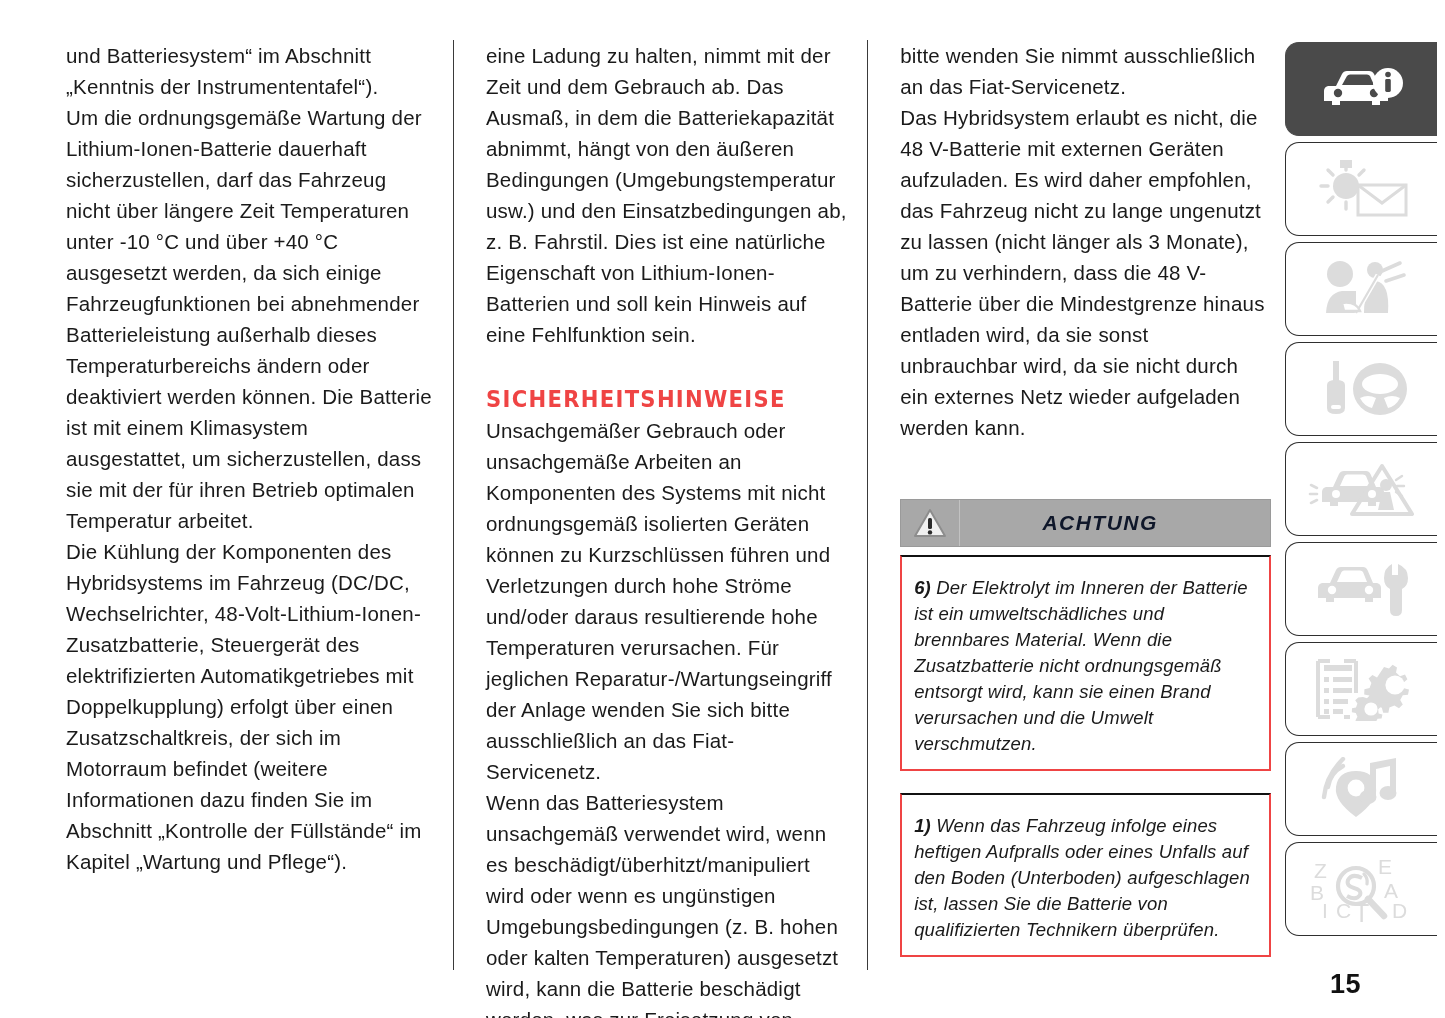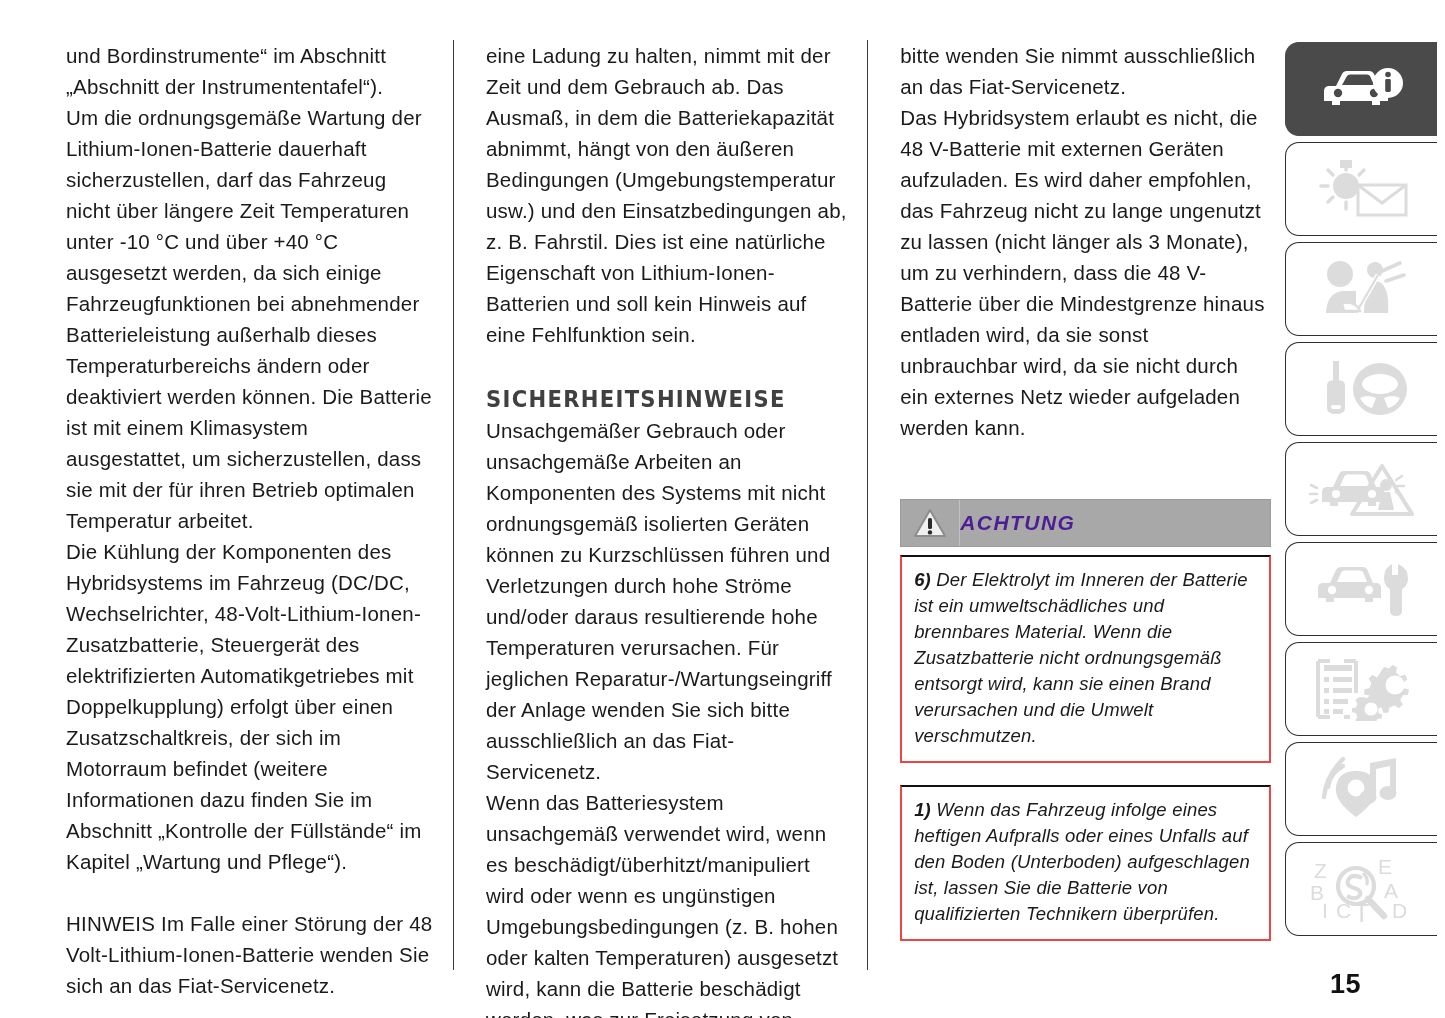--- a/index.html
+++ b/index.html
@@ -53,21 +53,21 @@
   p.gap-before { margin-top: 31px; }
 
   h2.section-head {
     margin: 34px 0 0 0;
     font-size: 23.5px;
     font-weight: bold;
     letter-spacing: 0.055em;
     line-height: 31px;
     font-family: "DejaVu Sans", sans-serif;
     font-stretch: condensed;
-    color: #404040;
+    color: #ef4444;
   }
 
   
   .callout { margin-top: 22px; }
   .callout.first { margin-top: 56px; }
 
   .callout-head {
     display: flex;
     align-items: center;
     background: #a8a8a8;
@@ -79,32 +79,32 @@
     width: 58px;
     height: 46px;
     display: flex;
     align-items: center;
     justify-content: center;
     border-right: 1px solid #c2c2c2;
     flex: 0 0 auto;
   }
   .callout-title {
     flex: 1;
-    text-align: left;
-    color: #4c1d95;
+    text-align: center;
+    color: #0f172a;
     font-style: italic;
     font-weight: bold;
     font-size: 21px;
     letter-spacing: 0.07em;
     padding-right: 30px;
   }
   .callout-body {
     border: 2px solid #ef4444;
     border-top: none;
-    padding: 10px 12px 12px 12px;
+    padding: 18px 12px 12px 12px;
     margin-top: 8px;
     border-top: 2px solid #111;
   }
   .callout-body p {
     font-style: italic;
     font-size: 18.5px;
     line-height: 26px;
   }
   .callout-body .ref {
     font-style: italic;
@@ -152,24 +152,23 @@
   }
 </style>
 </head>
 <body>
 
 <div class="page">
 
   <div class="columns">
 
     <div class="col c1">
-      <p>und Bordinstrumente“ im Abschnitt „Abschnitt der Instrumententafel“).</p>
+      <p>und Batteriesystem“ im Abschnitt „Kenntnis der Instrumententafel“).</p>
       <p>Um die ordnungsgemäße Wartung der Lithium-Ionen-Batterie dauerhaft sicherzustellen, darf das Fahrzeug nicht über längere Zeit Temperaturen unter -10 °C und über +40 °C ausgesetzt werden, da sich einige Fahrzeugfunktionen bei abnehmender Batterieleistung außerhalb dieses Temperaturbereichs ändern oder deaktiviert werden können. Die Batterie ist mit einem Klimasystem ausgestattet, um sicherzustellen, dass sie mit der für ihren Betrieb optimalen Temperatur arbeitet.</p>
       <p>Die Kühlung der Komponenten des Hybridsystems im Fahrzeug (DC/DC, Wechselrichter, 48-Volt-Lithium-Ionen-Zusatzbatterie, Steuergerät des elektrifizierten Automatikgetriebes mit Doppelkupplung) erfolgt über einen Zusatzschaltkreis, der sich im Motorraum befindet (weitere Informationen dazu finden Sie im Abschnitt „Kontrolle der Füllstände“ im Kapitel „Wartung und Pflege“).</p>
-      <p class="gap-before">HINWEIS Im Falle einer Störung der 48 Volt-Lithium-Ionen-Batterie wenden Sie sich an das Fiat-Servicenetz.</p>
 
     </div>
 
     <div class="col c2">
       <p>eine Ladung zu halten, nimmt mit der Zeit und dem Gebrauch ab. Das Ausmaß, in dem die Batteriekapazität abnimmt, hängt von den äußeren Bedingungen (Umgebungstemperatur usw.) und den Einsatzbedingungen ab, z. B. Fahrstil. Dies ist eine natürliche Eigenschaft von Lithium-Ionen-Batterien und soll kein Hinweis auf eine Fehlfunktion sein.</p>
       <h2 class="section-head">SICHERHEITSHINWEISE</h2>
       <p>Unsachgemäßer Gebrauch oder unsachgemäße Arbeiten an Komponenten des Systems mit nicht ordnungsgemäß isolierten Geräten können zu Kurzschlüssen führen und Verletzungen durch hohe Ströme und/oder daraus resultierende hohe Temperaturen verursachen. Für jeglichen Reparatur-/Wartungseingriff der Anlage wenden Sie sich bitte ausschließlich an das Fiat-Servicenetz.</p>
       <p>Wenn das Batteriesystem unsachgemäß verwendet wird, wenn es beschädigt/überhitzt/manipuliert wird oder wenn es ungünstigen Umgebungsbedingungen (z. B. hohen oder kalten Temperaturen) ausgesetzt wird, kann die Batterie beschädigt werden, was zur Freisetzung von entflammbaren Elektrolytdämpfen führt. In diesem Fall muss die 48 Volt-Batterie ausgetauscht werden:</p>
     </div>
 

